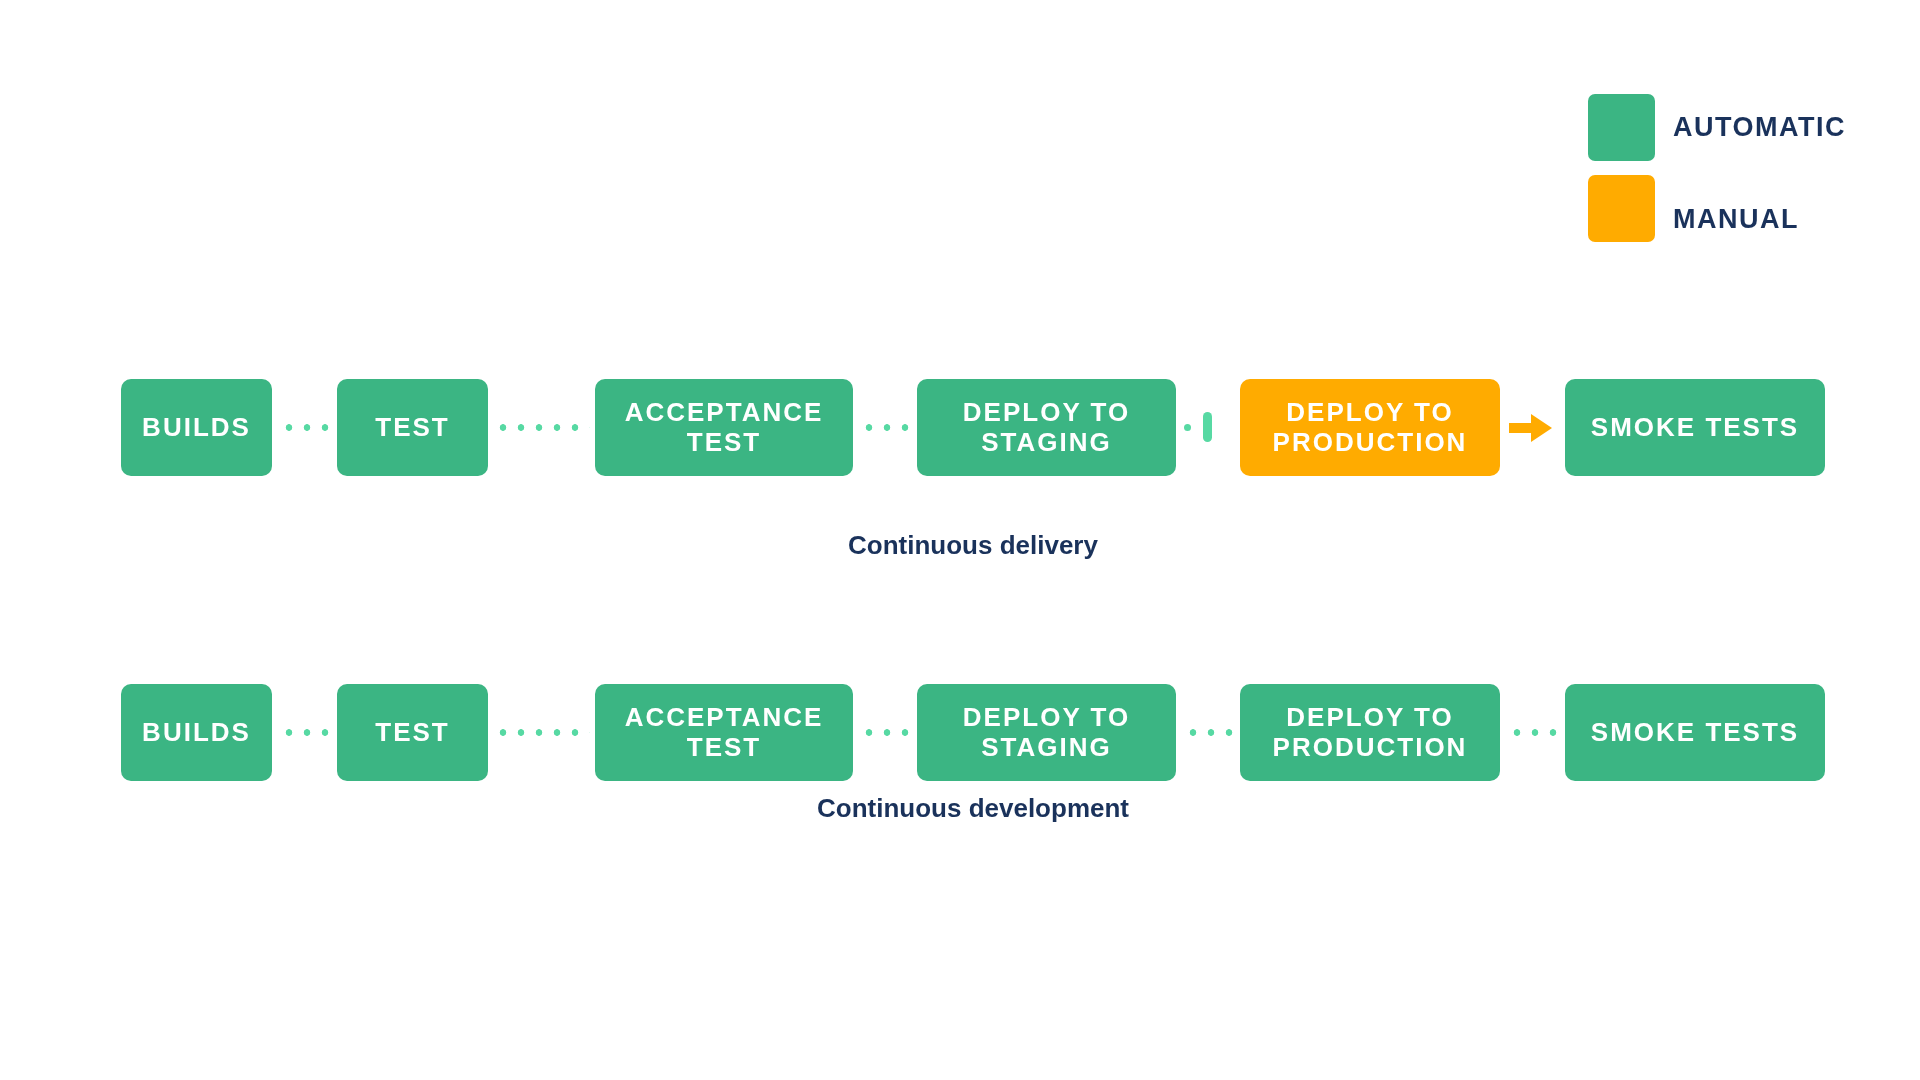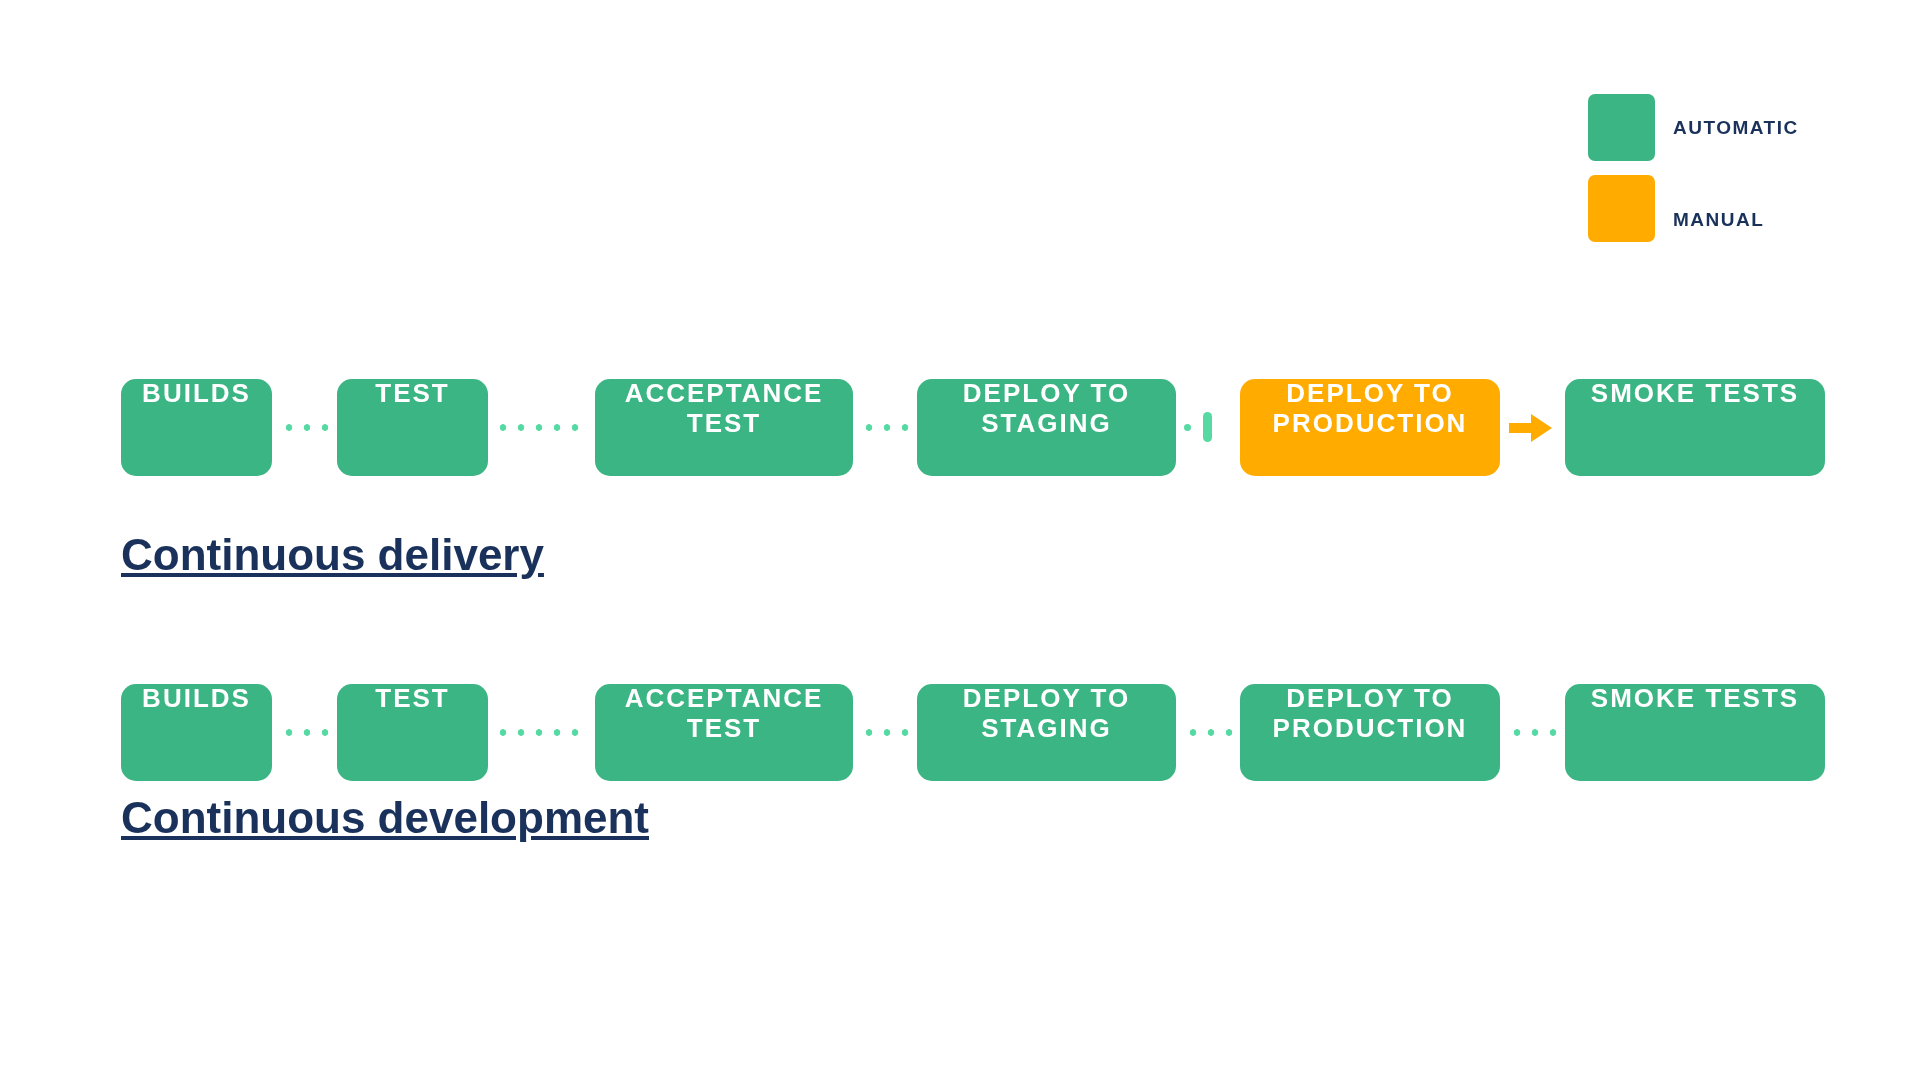--- a/index.html
+++ b/index.html
@@ -21,34 +21,34 @@
     position: absolute;
     width: 67px;
     height: 67px;
     border-radius: 7px;
   }
   .legend-label {
     position: absolute;
     left: 1673px;
     height: 67px;
     line-height: 67px;
-    font-size: 19px;
+    font-size: 27px;
     font-weight: 700;
     letter-spacing: 1.5px;
     color: var(--c-heading, #1a325b);
     white-space: nowrap;
   }
 
   
   .step-box {
     position: absolute;
     height: 97px;
-    border-radius: 15px;
+    border-radius: 10px;
     display: flex;
-    align-items: flex-start;
+    align-items: center;
     justify-content: center;
     text-align: center;
     padding: 0 17px;
     box-sizing: border-box;
   }
   .step-box .step-label {
     color: var(--c-step-label, #fff);
     font-size: 26px;
     font-weight: 700;
     letter-spacing: 2px;
@@ -92,24 +92,24 @@
     border-top: 14px solid transparent;
     border-bottom: 14px solid transparent;
     border-left: 21px solid var(--c-manual, #ffab00);
   }
 
   
   .pipeline-caption {
     position: absolute;
     left: 121px;
     width: 1704px;
-    font-size: 44px;
+    text-align: center;
+    font-size: 26px;
     font-weight: 700;
     color: var(--c-heading, #1a325b);
-    text-decoration: underline;
   }
 </style>
 </head>
 <body>
 
 <div id="canvas">
 
   <div>
     <div class="legend-swatch automatic" style="left:1588px; top:94px;"></div>
     <div class="legend-label" style="top:94px;">AUTOMATIC</div>

